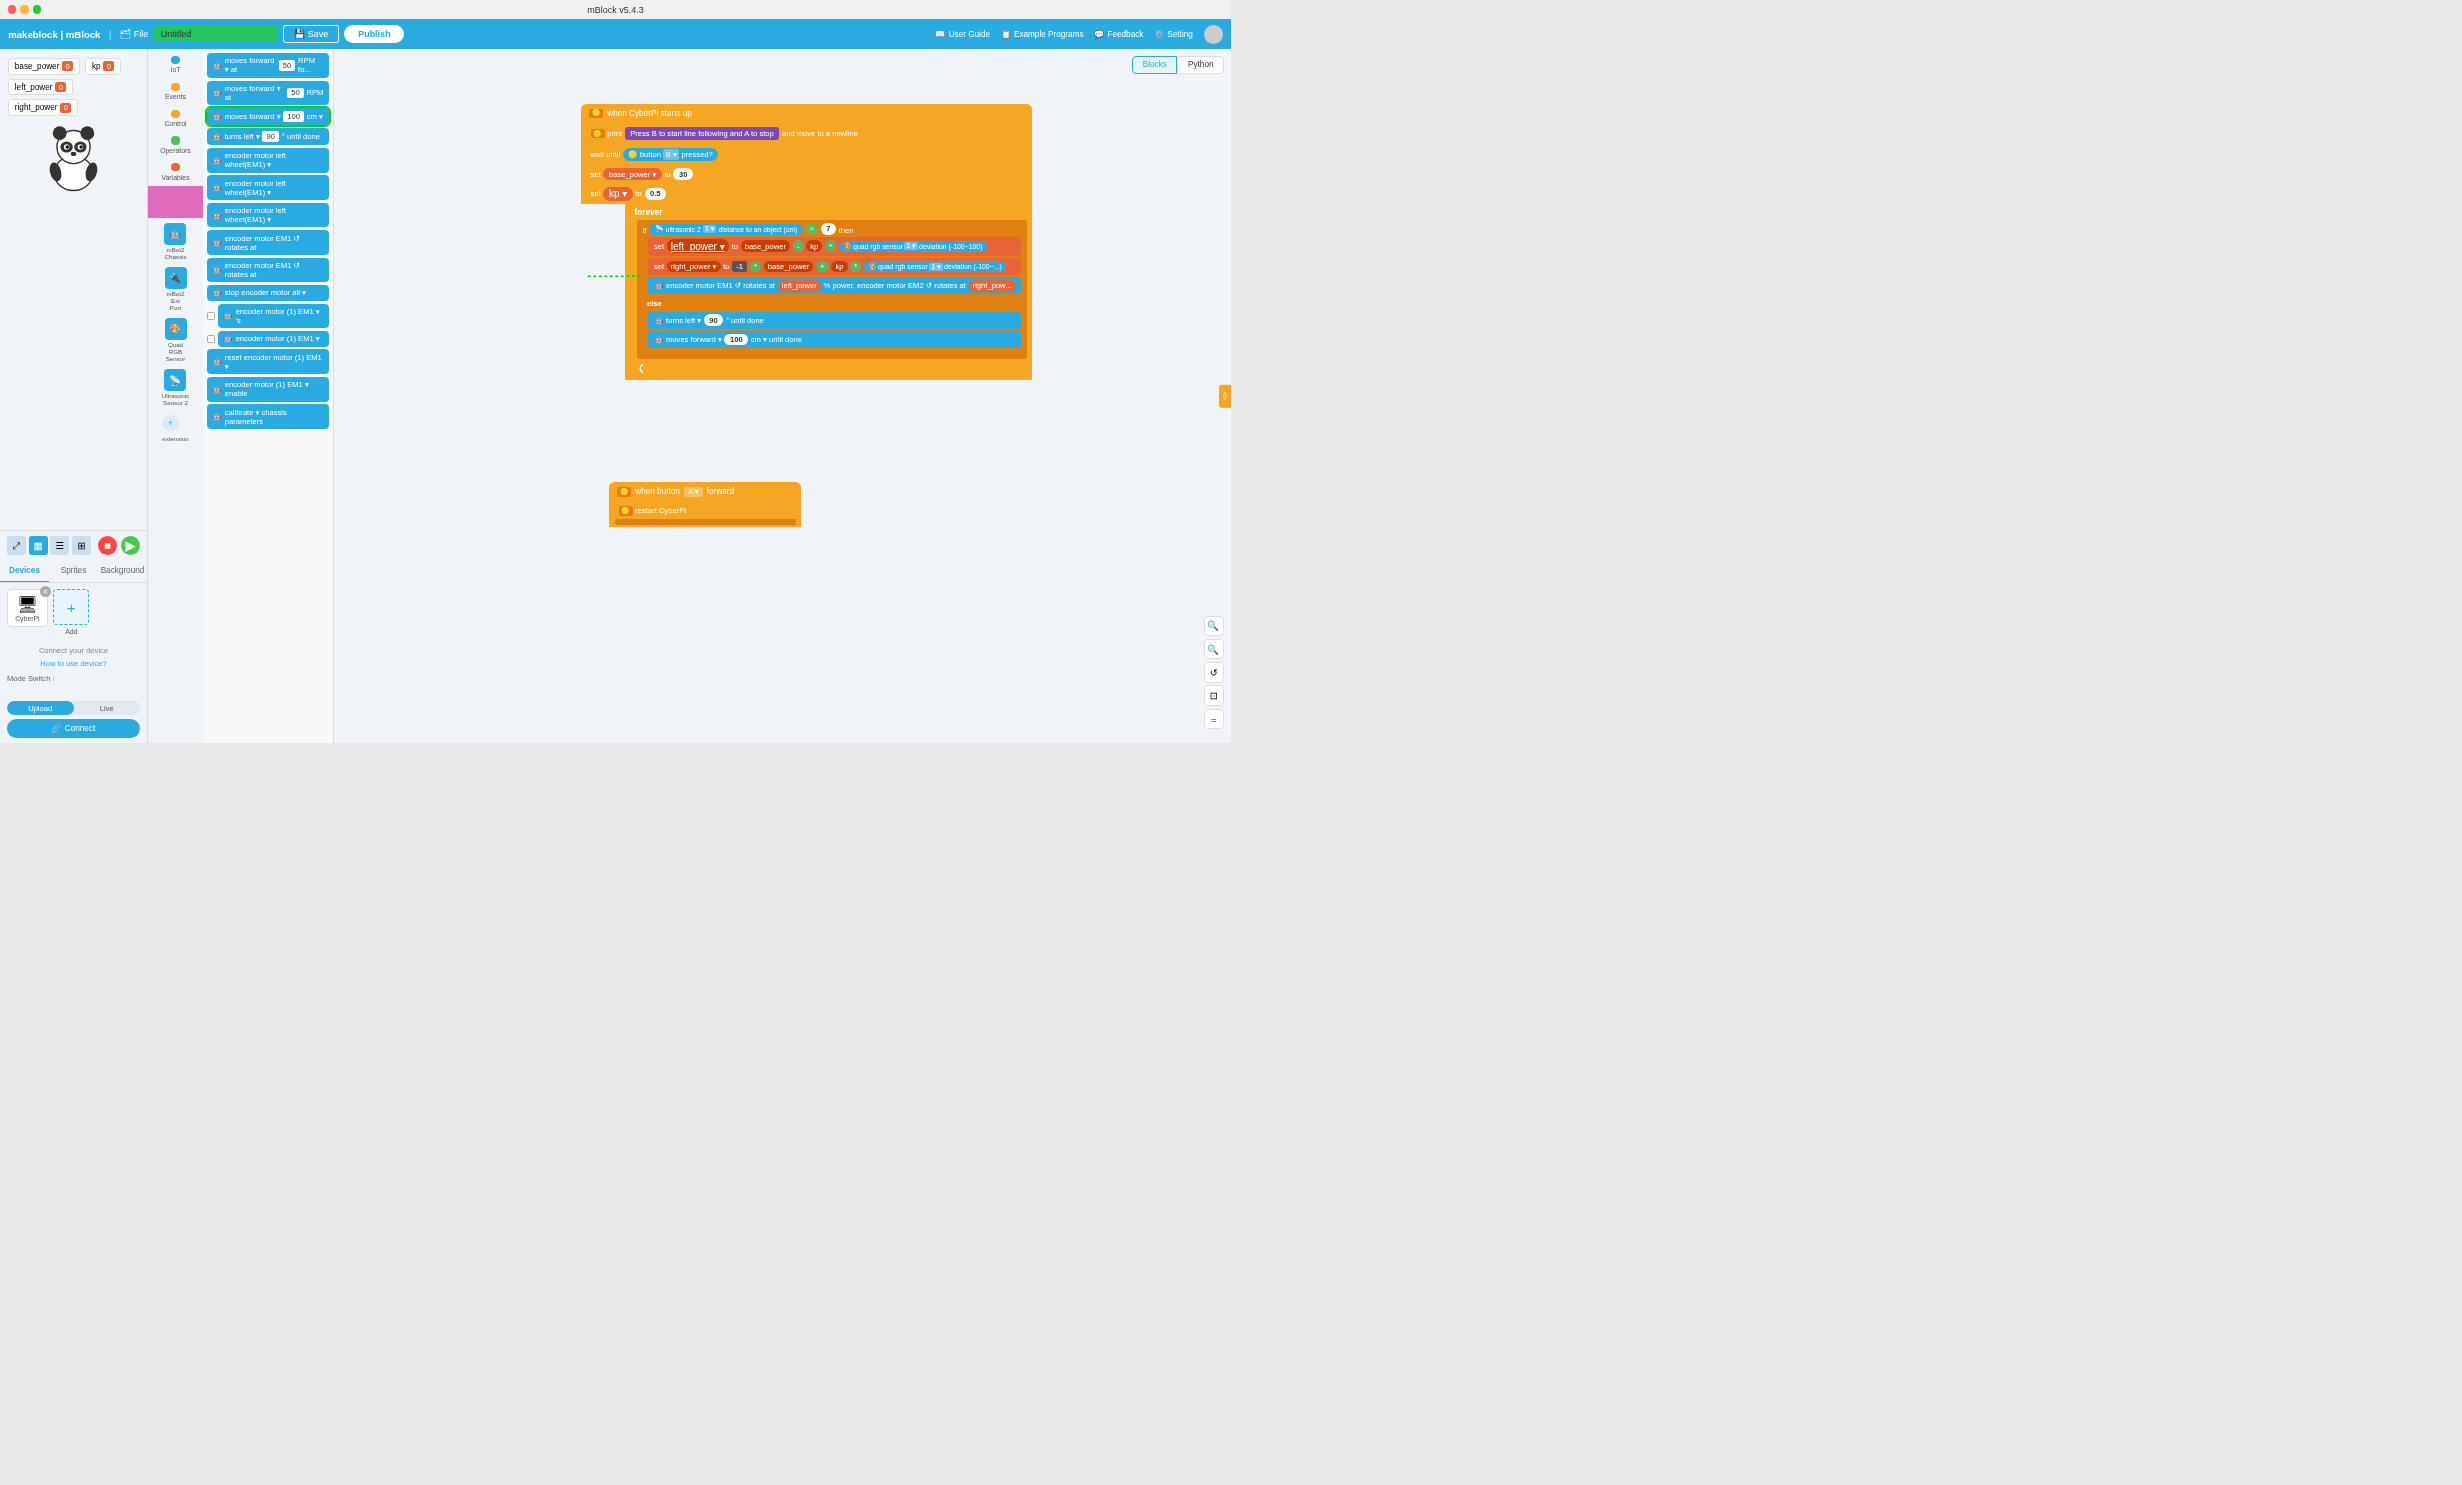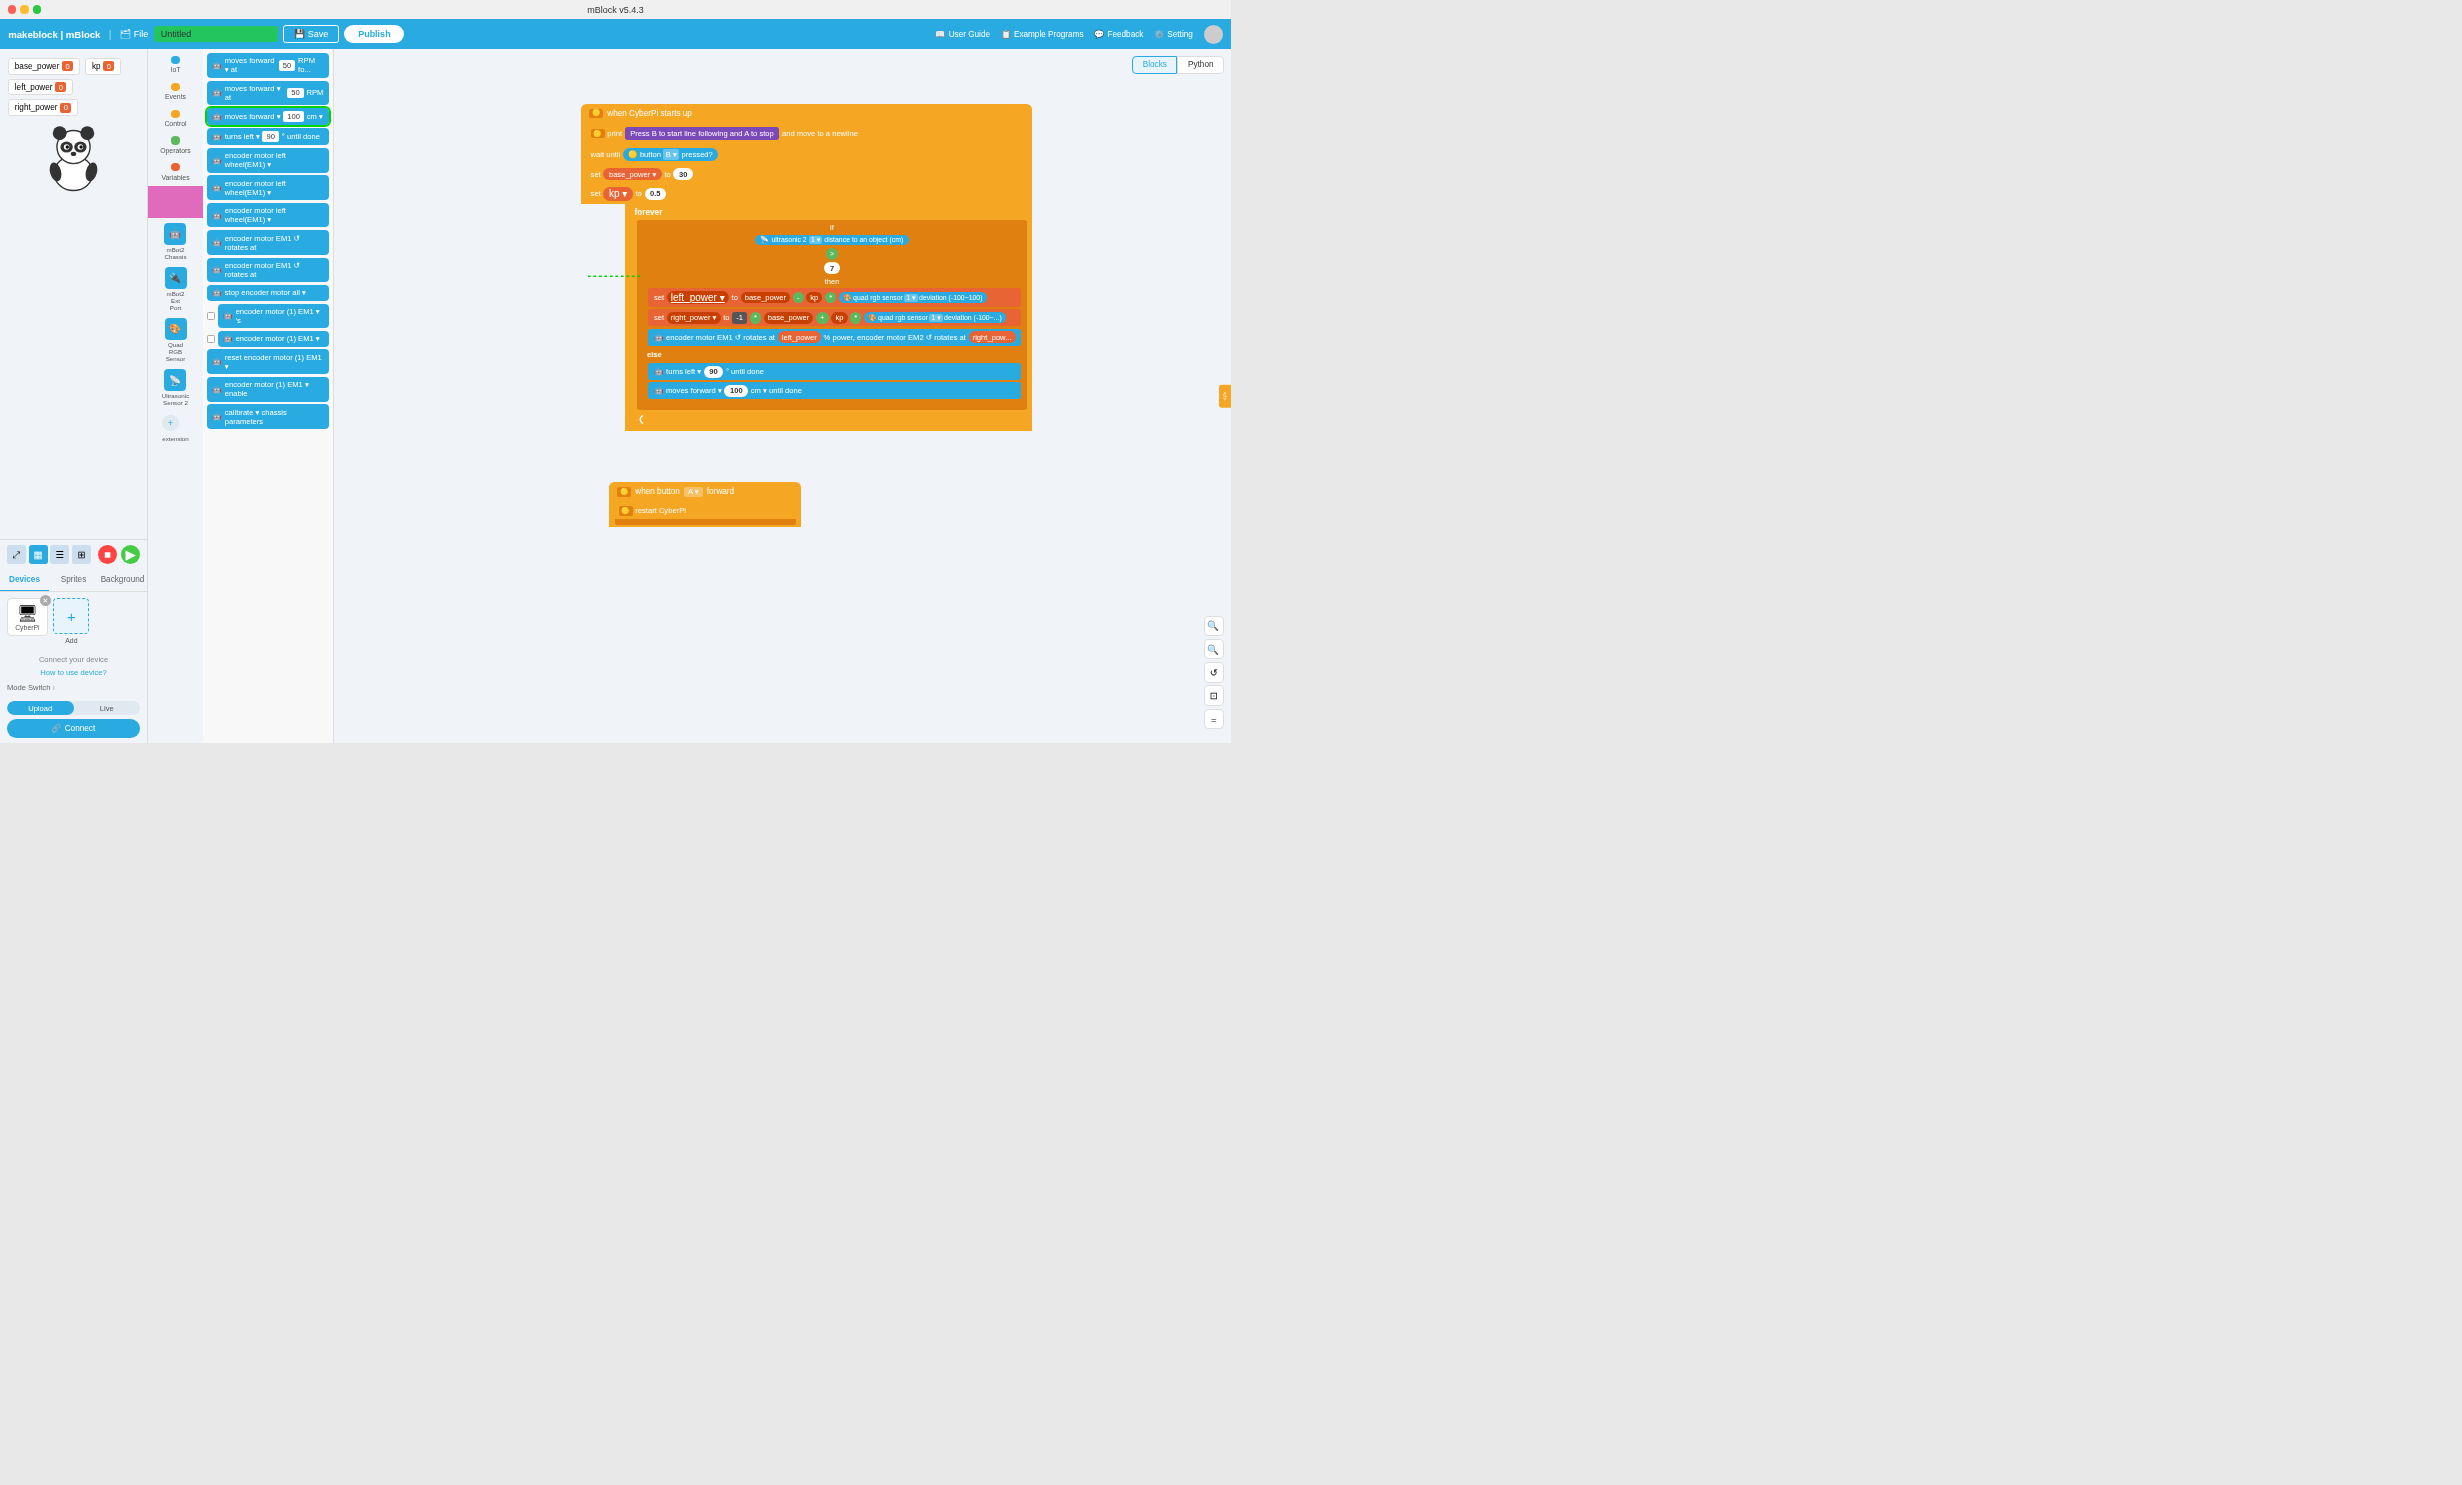--- a/index.html
+++ b/index.html
@@ -107,21 +107,21 @@
       padding: 4.1px; font-size: 7.6px; position: relative;
     }
     .device-icon { font-size: 16.5px; }
     .device-remove { position: absolute; top: -4.1px; right: -4.1px; background: #aaa; color: white; border-radius: 50%; width: 11px; height: 11px; font-size: 6.9px; display: flex; align-items: center; justify-content: center; cursor: pointer; }
     .device-add { background: #e8f4fb; border: 1.4px dashed #29abe2; border-radius: 4.1px; width: 36px; height: 36px; display: flex; flex-direction: column; align-items: center; justify-content: center; cursor: pointer; font-size: 15px; color: #29abe2; }
     .device-label { font-size: 6.9px; color: #555; margin-top: 1.4px; }
 
     .connect-info { padding: 4.1px 6.9px; font-size: 7.6px; color: #888; text-align: center; }
     .connect-link { color: #29abe2; text-decoration: none; font-size: 7.6px; display: block; text-align: center; }
     .mode-switch { padding: 5.5px 6.9px; }
-    .mode-label { font-size: 7.6px; color: #666; margin-bottom: 9px; display: flex; align-items: flex-start; gap: 2.7px; }
+    .mode-label { font-size: 7.6px; color: #666; margin-bottom: 18px; display: flex; align-items: flex-start; gap: 2.7px; }
     .mode-toggle { display: flex; background: #e0e8f0; border-radius: 13.7px; overflow: hidden; margin-bottom: 4.1px; }
     .mode-opt { flex: 1; text-align: center; padding: 2.7px; font-size: 7.6px; cursor: pointer; color: #555; }
     .mode-opt.active { background: #29abe2; color: white; border-radius: 13.7px; }
     .connect-btn { width: 100%; background: #29abe2; color: white; border: none; border-radius: 13.7px; padding: 4.1px; font-size: 8.2px; cursor: pointer; display: flex; align-items: center; justify-content: center; gap: 2.7px; }
 
     
     .middle-panel {
       width: 186px;
       background: #f8f8f8;
       display: flex;
@@ -547,21 +547,21 @@
             <span style="background:white;color:#333;border-radius:6.9px;padding:1.4px 5.5px;font-size:7.6px;font-weight:bold;">0.5</span>
           </div>
         </div>
 
         <div style="background:#f5a623;padding:1.4px 5.5px;margin-left:44px;">
           <div style="display:flex;align-items:center;gap:2.7px;padding:2.1px 4.1px;">
             <span style="color:white;font-size:8.2px;font-weight:bold;">forever</span>
           </div>
 
           <div style="background:#e08010;border-radius:2.7px;padding:2.7px 5.5px;margin:1.4px 0;margin-left:6.9px;">
-            <div style="display:flex;align-items:center;gap:2.7px;flex-wrap:wrap;flex-direction:column;">
+            <div style="display:flex;align-items:flex-end;gap:2.7px;flex-wrap:wrap;">
               <span style="color:white;font-size:7.6px;">if</span>
               <span style="background:#29abe2;color:white;border-radius:6.9px;padding:1.4px 5.5px;font-size:6.9px;display:inline-flex;align-items:center;gap:2.1px;">
                 <span>📡</span>
                 <span>ultrasonic 2</span>
                 <span style="background:rgba(255,255,255,0.3);border-radius:2.1px;padding:0 2.1px;">1 ▾</span>
                 <span>distance to an object (cm)</span>
               </span>
               <span style="background:#5cb85c;color:white;border-radius:6.9px;padding:1.4px 4.1px;font-size:7.6px;">&gt;</span>
               <span style="background:white;color:#333;border-radius:6.9px;padding:1.4px 5.5px;font-size:7.6px;font-weight:bold;">7</span>
               <span style="color:white;font-size:7.6px;">then</span>

